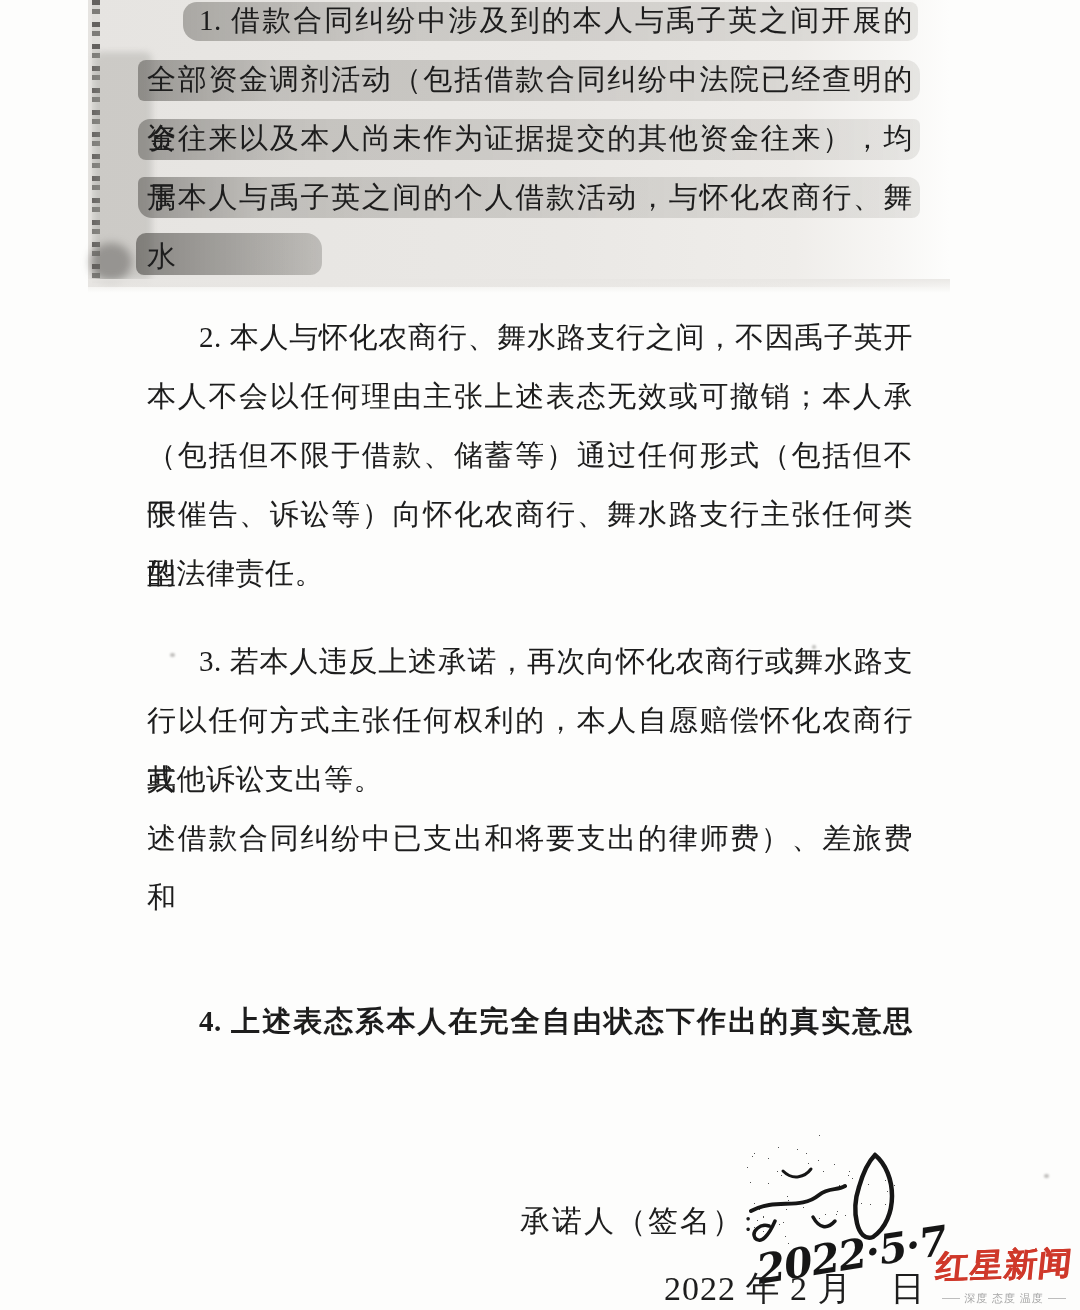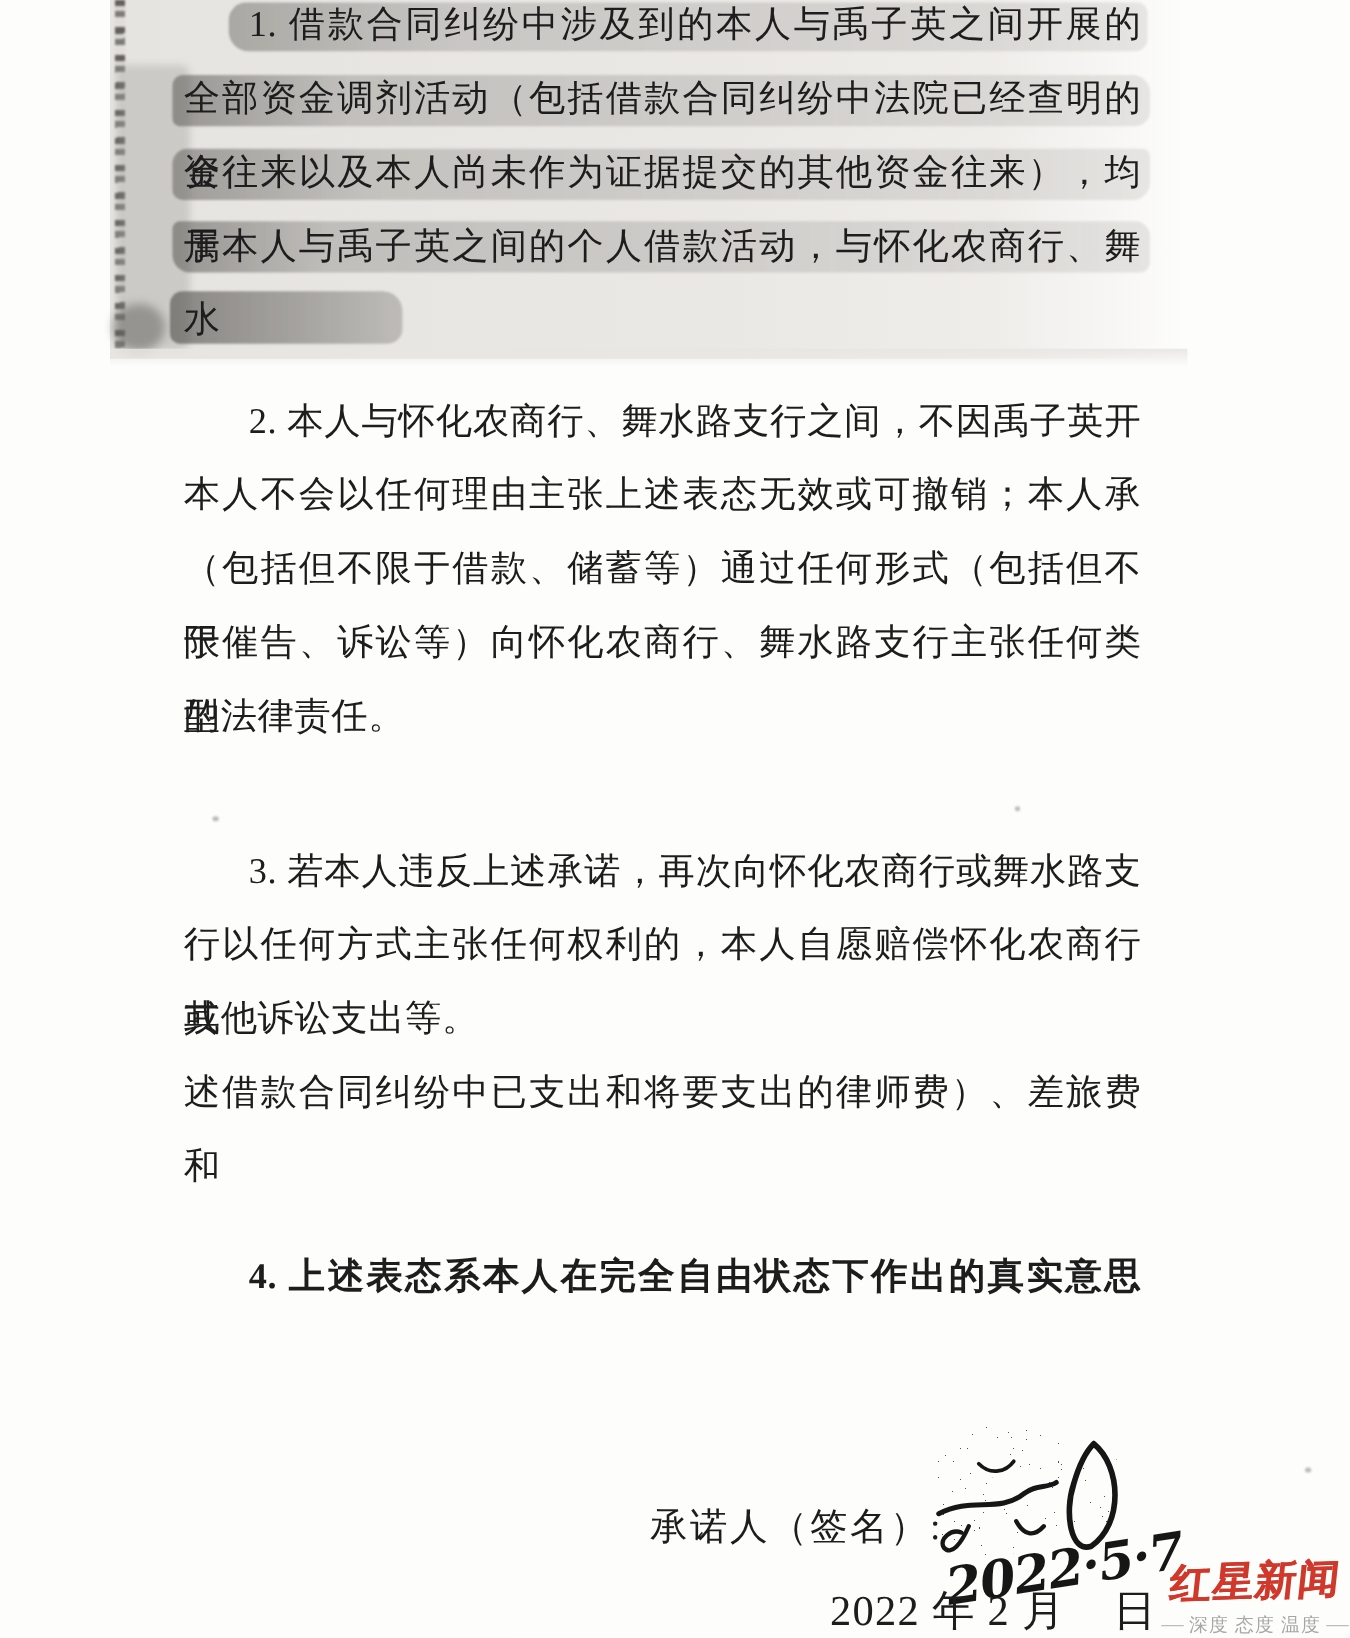--- a/index.html
+++ b/index.html
@@ -49,21 +49,21 @@
     background:rgba(85,83,79,.45);filter:blur(4px);border-radius:50%;
   }
   
   .para{
     position:absolute;left:147px;width:766px;
     font-size:29px;line-height:59px;color:#1d1d1d;
     font-weight:500;letter-spacing:.5px;
   }
   .p1{top:-9px;}
   .p2{top:308px;}
-  .p3{top:668px;}
+  .p3{top:632px;}
   .p4{top:992px;font-weight:bold;}
   .line{height:59px;white-space:nowrap;}
   .full{white-space:normal;text-align:justify;text-align-last:justify;}
   .indent{text-indent:52px;}
   .speck{position:absolute;background:rgba(120,118,114,.5);border-radius:50%;filter:blur(1px);}
   
   .sig-label{
     position:absolute;left:520px;top:1201px;
     font-size:30px;color:#1d1d1d;font-weight:500;letter-spacing:2px;
   }
@@ -82,21 +82,21 @@
   
   .logo{position:absolute;left:928px;top:1243px;width:152px;text-align:center;}
   .logo-title{
     font-size:33px;font-weight:700;color:#cf382a;
     transform:skewX(-8deg) rotate(-2deg);
     letter-spacing:1px;white-space:nowrap;
     text-shadow:.6px 0 0 #cf382a;
   }
   .logo-tagline{
     margin-top:3px;display:flex;align-items:center;justify-content:center;gap:4px;
-    font-size:15px;color:#a6a6a6;letter-spacing:1px;white-space:nowrap;
+    font-size:11px;color:#a6a6a6;letter-spacing:1px;white-space:nowrap;
   }
   .logo-tagline .dash{display:inline-block;width:18px;height:0;border-top:1px solid #bdbdbd;}
 </style>
 </head>
 <body>
 
 <div class="page">
 
   <div class="scan-strip">
     <div class="strip-edge"></div>

